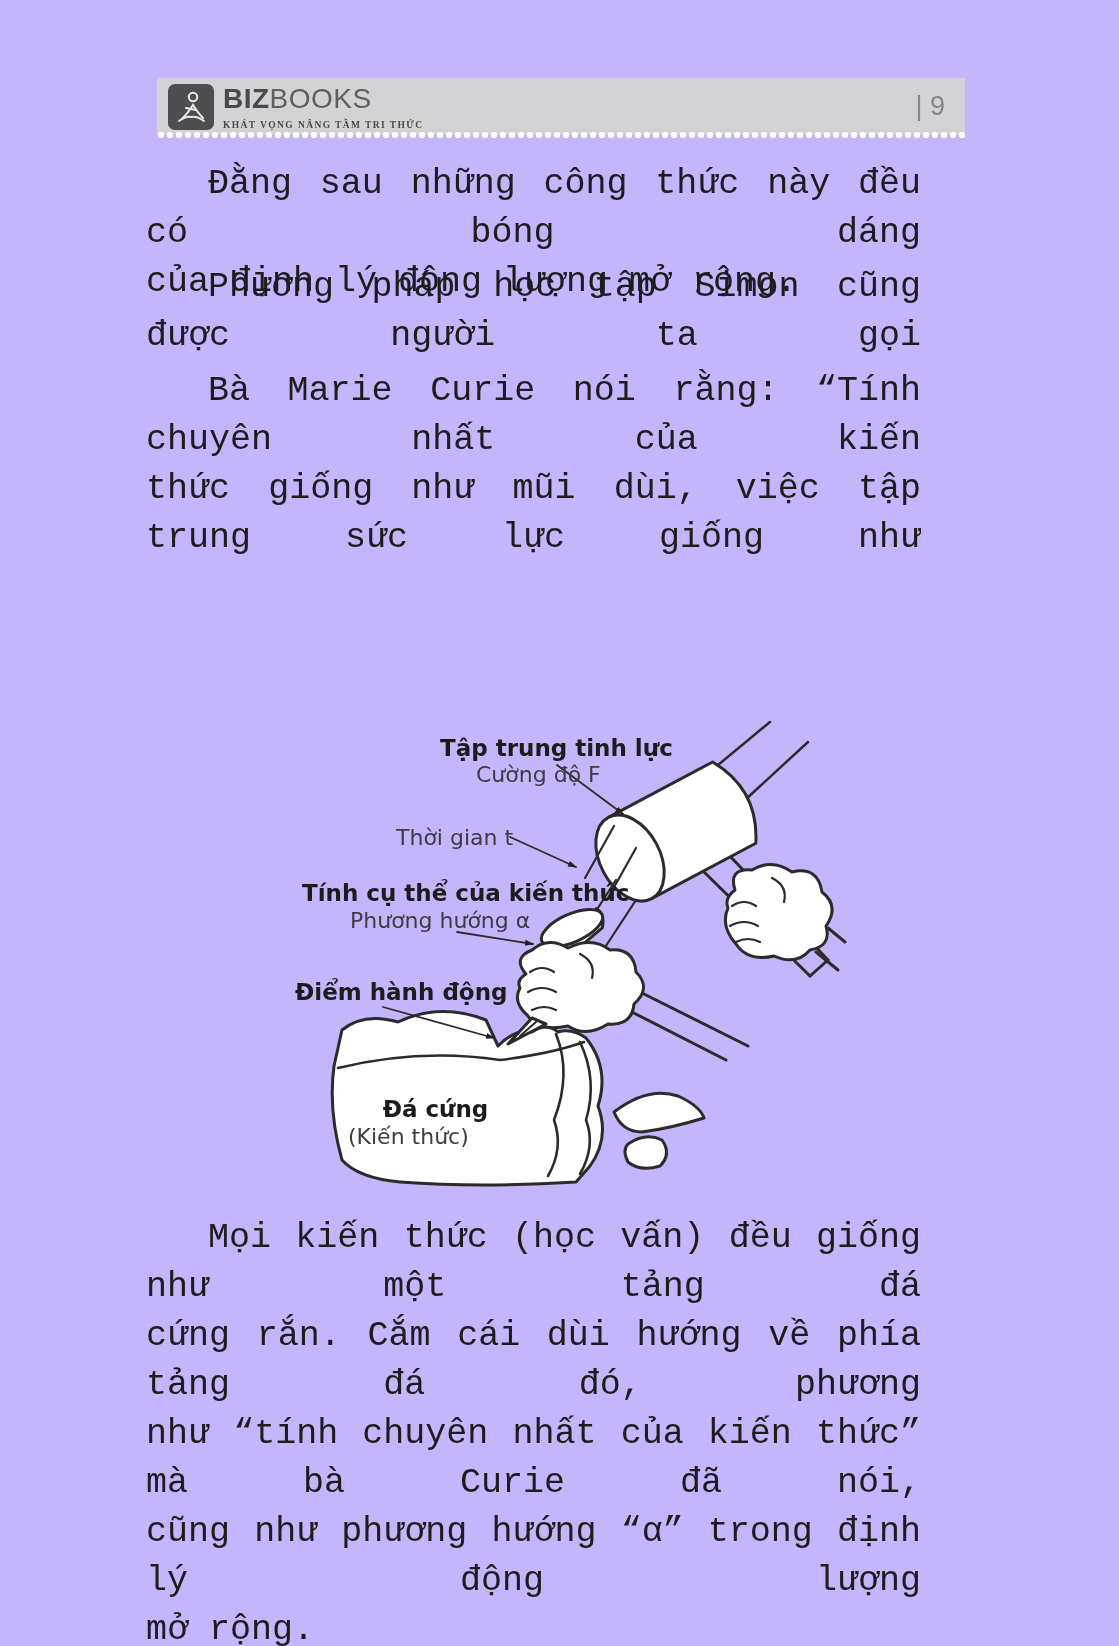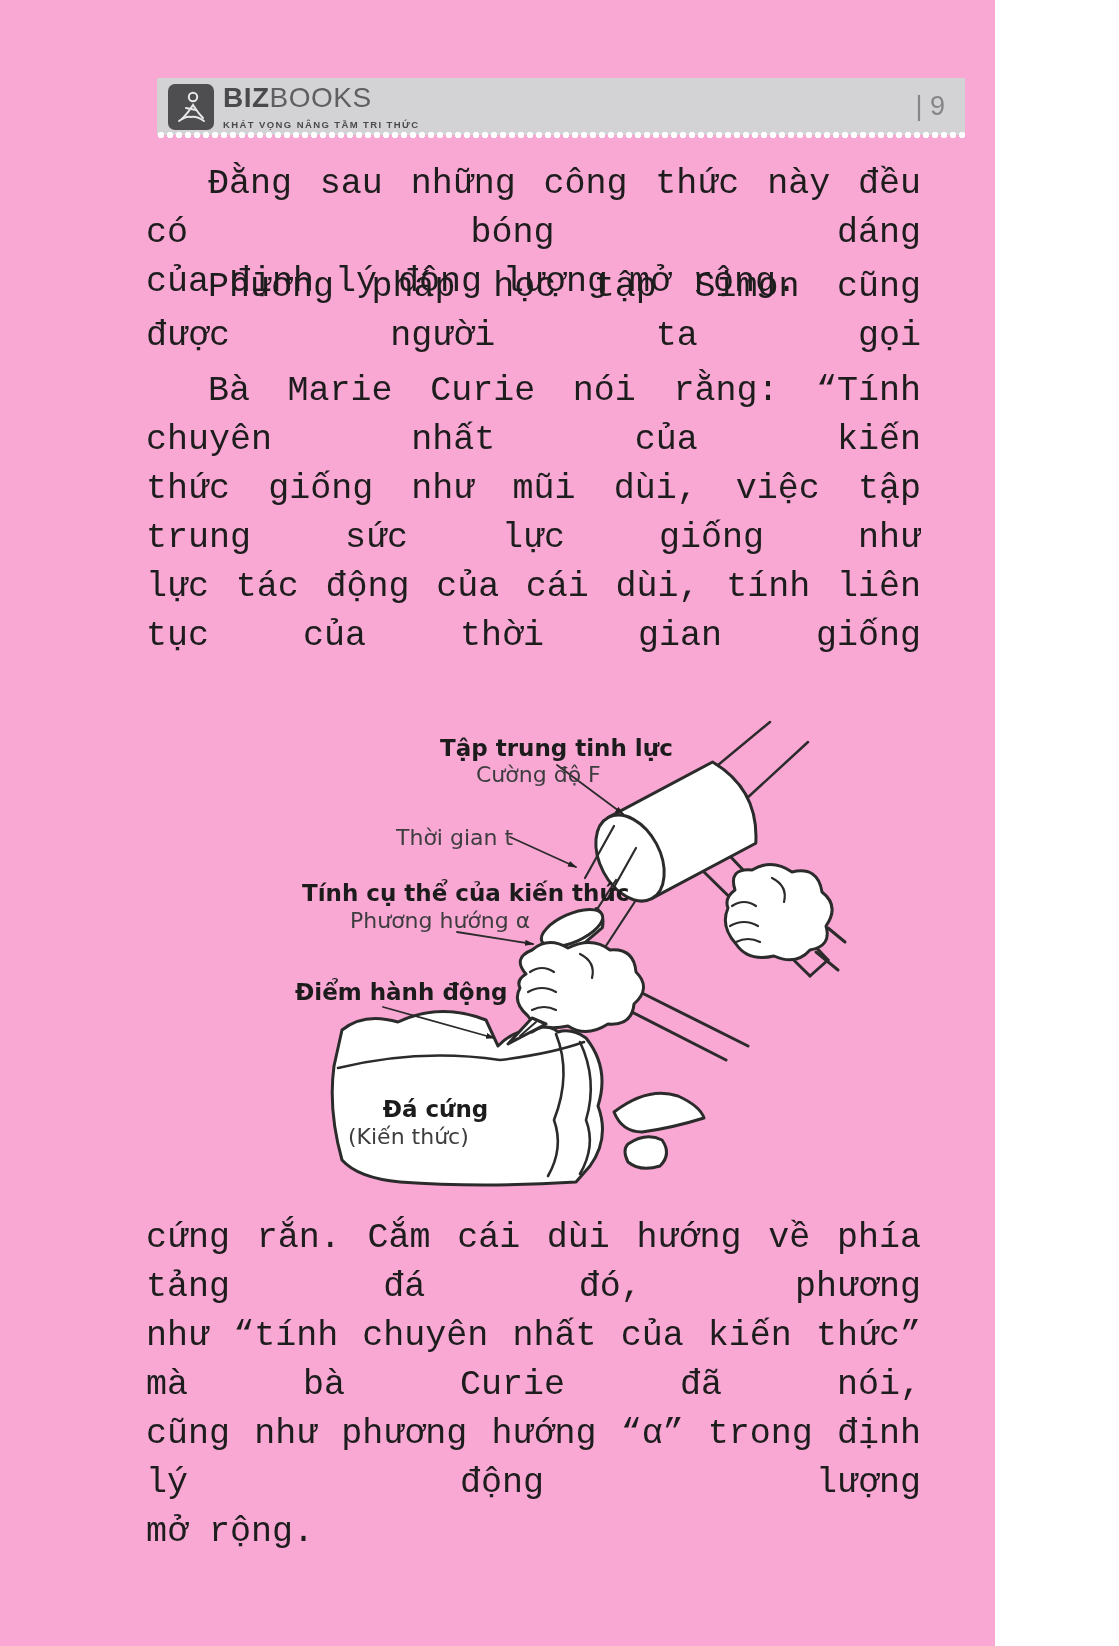--- a/index.html
+++ b/index.html
@@ -1,33 +1,33 @@
 <!DOCTYPE html>
 <html><head>
 <meta charset="utf-8">
 <style>
   html,body{margin:0;padding:0;background:#ffffff;}
-  .page{position:relative;width:995px;height:1646px;background:#f9a8d4;overflow:hidden;
+  .page{position:relative;width:1119px;height:1646px;background:#c4b5fd;overflow:hidden;
         font-family:"Liberation Serif","DejaVu Serif",serif;color:#1e1e1e;}
 
   
   .header-bar{position:absolute;left:157px;top:78px;width:808px;height:57px;
               background:#d3d3d5;display:flex;align-items:center;}
   .header-bar::after{content:"";position:absolute;left:0;right:0;bottom:-4px;height:8px;
               background-image:radial-gradient(circle at 4px 4px,#ffffff 3px,rgba(255,255,255,0) 3.3px);
               background-size:9px 8px;background-repeat:repeat-x;}
   .logo{display:flex;align-items:center;margin-left:11px;}
   .logo-icon{width:46px;height:46px;border-radius:7px;background:#4e4e50;flex:0 0 auto;
              display:flex;align-items:center;justify-content:center;}
   .logo-text{margin-left:9px;display:flex;flex-direction:column;justify-content:center;}
   .brand-line{font-family:"Liberation Sans","DejaVu Sans",sans-serif;line-height:30px;
               letter-spacing:0.5px;white-space:nowrap;}
   .brand-bold{font-size:28px;font-weight:800;color:#4a4a4c;}
   .brand-light{font-size:28px;font-weight:300;color:#5f5f61;}
-  .tagline{font-family:Liberation Sans, sans-serif;font-size:9.5px;font-weight:700;
+  .tagline{font-family:Liberation Serif, serif;font-size:9.5px;font-weight:700;
            letter-spacing:1.4px;color:#4a4a4c;margin-top:2px;white-space:nowrap;}
   .page-num{margin-left:auto;margin-right:20px;font-family:"Liberation Sans","DejaVu Sans",sans-serif;
             font-size:27px;font-weight:300;color:#85858a;}
 
   
   .para{position:absolute;left:146px;width:775px;font-size:35px;line-height:49px;color:#1d1d1d;font-family:Liberation Mono, monospace;}
   .line{overflow:hidden;}
   .j{text-align:justify;text-align-last:justify;}
   .indent{text-indent:62px;}
   #p1{top:160px;} #p2{top:263px;} #p3{top:367px;} #p4{top:571px;} #p5{top:1214px;}
@@ -81,21 +81,20 @@
     <div class="line">của định lý động lượng mở rộng.</div>
   </div>
 
   <div class="para" id="p2">
     <div class="line j indent">Phương pháp học tập Simon cũng được người ta gọi</div>
   </div>
 
   <div class="para" id="p3">
     <div class="line j indent">Bà Marie Curie nói rằng: “Tính chuyên nhất của kiến</div>
     <div class="line j">thức giống như mũi dùi, việc tập trung sức lực giống như</div>
-    <div class="line j">lực tác động của cái dùi, tính liên tục của thời gian giống</div>
   </div>
 
 
   <div class="diagram">
     <svg width="565" height="460" viewBox="0 0 565 460">
       <defs>
         <marker id="arr" markerWidth="10" markerHeight="8" refX="8" refY="3" orient="auto" markerUnits="userSpaceOnUse">
           <path d="M0,0 L9,3 L0,6 Z" fill="#222"></path>
         </marker>
       </defs>
@@ -168,19 +167,20 @@
     <div class="dlabel r l-focus-s">Cường độ F</div>
     <div class="dlabel r l-time-s">Thời gian t</div>
     <div class="dlabel b l-know-t">Tính cụ thể của kiến thức</div>
     <div class="dlabel r l-know-s">Phương hướng α</div>
     <div class="dlabel b l-action-t">Điểm hành động</div>
     <div class="dlabel b l-rock-t">Đá cứng</div>
     <div class="dlabel r l-rock-s">(Kiến thức)</div>
   </div>
 
   <div class="para" id="p5">
+    <div class="line j indent">Mọi kiến thức (học vấn) đều giống như một tảng đá</div>
     <div class="line j">cứng rắn. Cắm cái dùi hướng về phía tảng đá đó, phương</div>
     <div class="line j">như “tính chuyên nhất của kiến thức” mà bà Curie đã nói,</div>
     <div class="line j">cũng như phương hướng “α” trong định lý động lượng</div>
     <div class="line">mở rộng.</div>
   </div>
 
 </div>
 
 </body></html>

